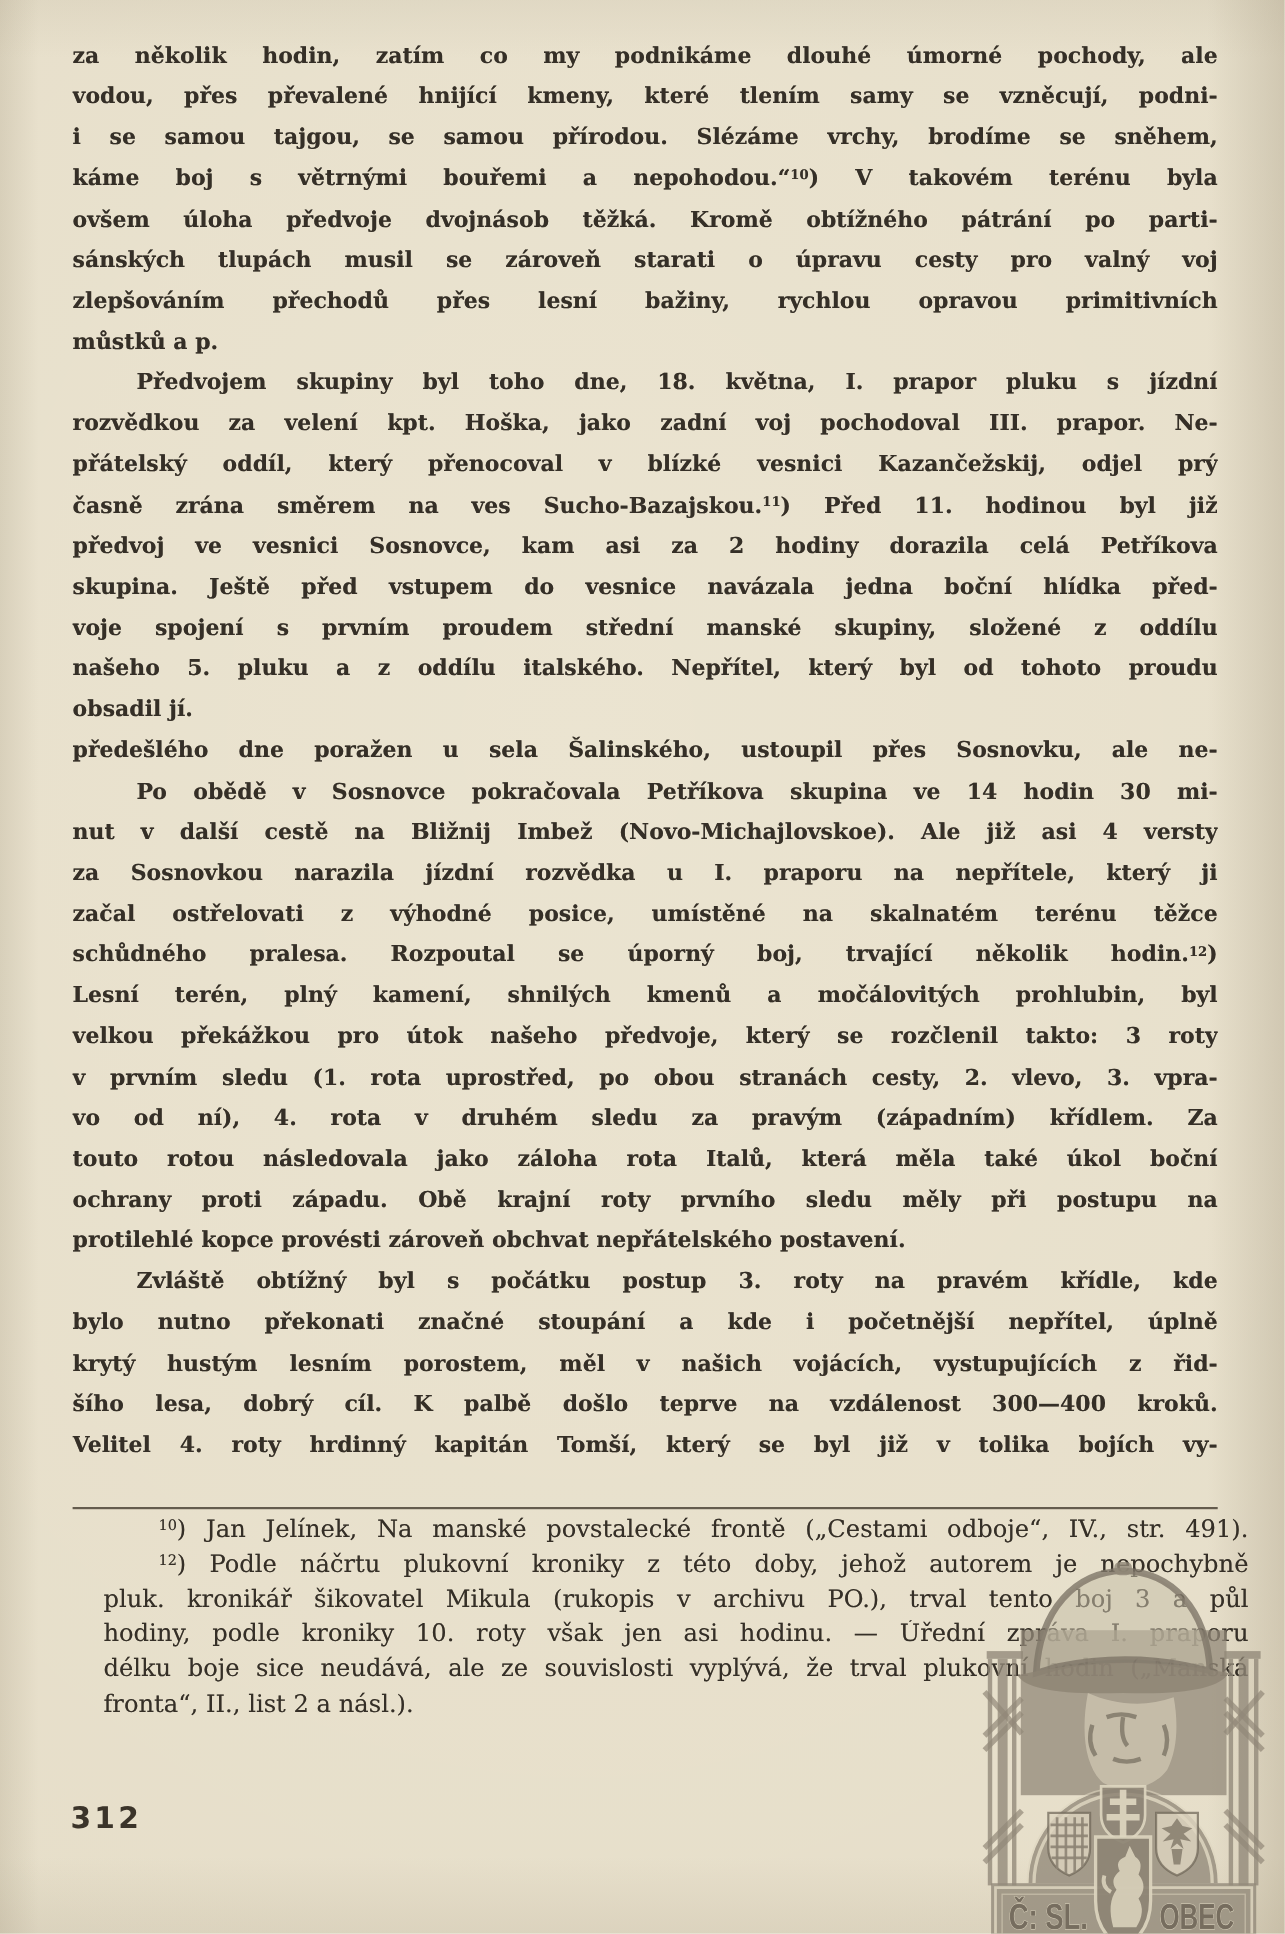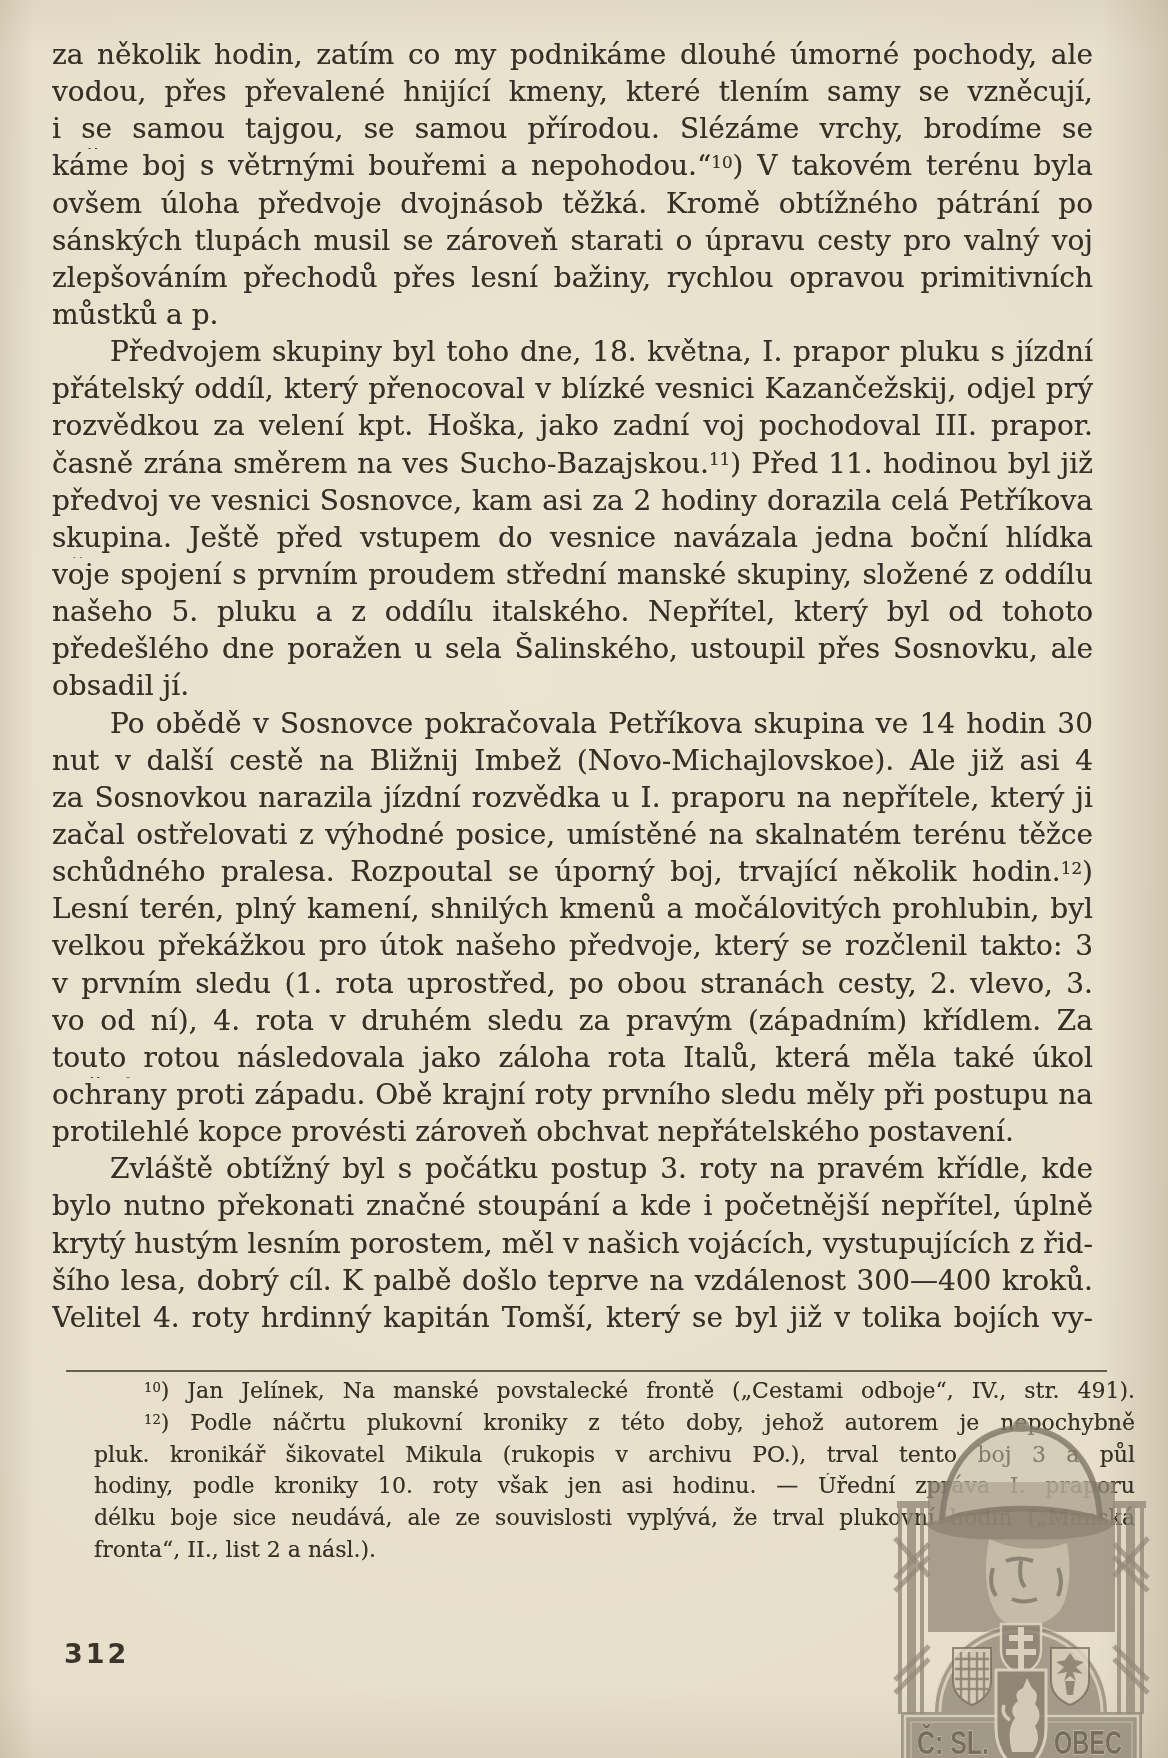--- a/index.html
+++ b/index.html
@@ -9,23 +9,24 @@
     background:
       linear-gradient(to right, rgba(150,138,112,0.20), rgba(150,138,112,0) 3%, rgba(150,138,112,0) 94%, rgba(155,143,118,0.30)),
       linear-gradient(to bottom, rgba(150,138,112,0.10), rgba(150,138,112,0) 3%, rgba(150,138,112,0) 96%, rgba(150,138,112,0.14)),
       radial-gradient(130% 110% at 45% 38%, rgba(255,252,240,0.20), rgba(0,0,0,0) 70%),
       #e6dec9;
     overflow:hidden;
     font-family:"DejaVu Serif","Liberation Serif",serif;
     color:#352f27;
   }
   .bodytext{
-    position:absolute;left:52px;top:38px;width:1041px;
-    font-size:28px;
+    position:absolute;left:66px;top:38px;width:1041px;
+    font-size:20px;
     text-shadow:0 0 0.5px rgba(53,47,39,0.55);
+    font-weight:bold;
   }
   .bodytext .line{height:37.15px;}
   .footnotes{
     position:absolute;left:66px;top:1378px;width:1041px;
     font-size:22px;
     text-shadow:0 0 0.4px rgba(53,47,39,0.5);
     margin-left:28px;
   }
   .footnotes .line{height:31.8px;}
   .line{
@@ -71,29 +72,29 @@
   <div class="bodytext">
       <div class="line">za několik hodin, zatím co my podnikáme dlouhé úmorné pochody, ale</div>
       <div class="line">vodou, přes převalené hnijící kmeny, které tlením samy se vzněcují, podni-</div>
       <div class="line">i se samou tajgou, se samou přírodou. Slézáme vrchy, brodíme se sněhem,</div>
       <div class="line">káme boj s větrnými bouřemi a nepohodou.“<sup>10</sup>) V takovém terénu byla</div>
       <div class="line">ovšem úloha předvoje dvojnásob těžká. Kromě obtížného pátrání po parti-</div>
       <div class="line">sánských tlupách musil se zároveň starati o úpravu cesty pro valný voj</div>
       <div class="line">zlepšováním přechodů přes lesní bažiny, rychlou opravou primitivních</div>
       <div class="line last">můstků a p.</div>
       <div class="line ind">Předvojem skupiny byl toho dne, 18. května, I. prapor pluku s jízdní</div>
+      <div class="line">rozvědkou za velení kpt. Hoška, jako zadní voj pochodoval III. prapor. Ne-</div>
       <div class="line">přátelský oddíl, který přenocoval v blízké vesnici Kazančežskij, odjel prý</div>
-      <div class="line">rozvědkou za velení kpt. Hoška, jako zadní voj pochodoval III. prapor. Ne-</div>
       <div class="line">časně zrána směrem na ves Sucho-Bazajskou.<sup>11</sup>) Před 11. hodinou byl již</div>
       <div class="line">předvoj ve vesnici Sosnovce, kam asi za 2 hodiny dorazila celá Petříkova</div>
       <div class="line">skupina. Ještě před vstupem do vesnice navázala jedna boční hlídka před-</div>
       <div class="line">voje spojení s prvním proudem střední manské skupiny, složené z oddílu</div>
       <div class="line">našeho 5. pluku a z oddílu italského. Nepřítel, který byl od tohoto proudu</div>
+      <div class="line last">obsadil jí.</div>
       <div class="line">předešlého dne poražen u sela Šalinského, ustoupil přes Sosnovku, ale ne-</div>
-      <div class="line last">obsadil jí.</div>
       <div class="line ind">Po obědě v Sosnovce pokračovala Petříkova skupina ve 14 hodin 30 mi-</div>
       <div class="line">nut v další cestě na Bližnij Imbež (Novo-Michajlovskoe). Ale již asi 4 versty</div>
       <div class="line">za Sosnovkou narazila jízdní rozvědka u I. praporu na nepřítele, který ji</div>
       <div class="line">začal ostřelovati z výhodné posice, umístěné na skalnatém terénu těžce</div>
       <div class="line">schůdného pralesa. Rozpoutal se úporný boj, trvající několik hodin.<sup>12</sup>)</div>
       <div class="line">Lesní terén, plný kamení, shnilých kmenů a močálovitých prohlubin, byl</div>
       <div class="line">velkou překážkou pro útok našeho předvoje, který se rozčlenil takto: 3 roty</div>
       <div class="line">v prvním sledu (1. rota uprostřed, po obou stranách cesty, 2. vlevo, 3. vpra-</div>
       <div class="line">vo od ní), 4. rota v druhém sledu za pravým (západním) křídlem. Za</div>
       <div class="line">touto rotou následovala jako záloha rota Italů, která měla také úkol boční</div>

